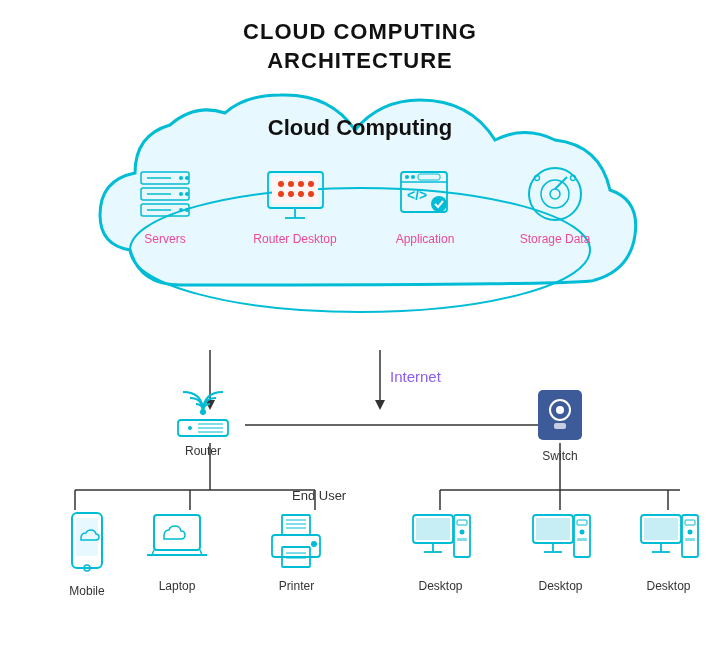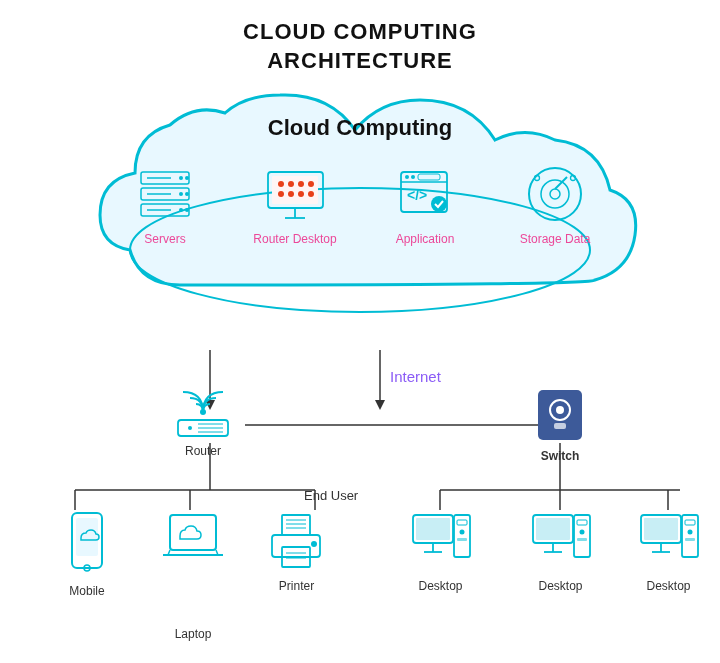--- a/index.html
+++ b/index.html
@@ -280,48 +280,48 @@
       <rect x="10" y="30" width="50" height="16" rx="3" fill="none" stroke="#00bcd4" stroke-width="1.8"></rect>
       <circle cx="22" cy="38" r="2" fill="#00bcd4"></circle>
       <line x1="30" y1="34" x2="55" y2="34" stroke="#00bcd4" stroke-width="1"></line>
       <line x1="30" y1="38" x2="55" y2="38" stroke="#00bcd4" stroke-width="1"></line>
       <line x1="30" y1="42" x2="55" y2="42" stroke="#00bcd4" stroke-width="1"></line>
     </svg>
   </div>
   <div class="dev-label">Router</div>
 </div>
 
-<div class="net-device" style="position:absolute; top:385px; left:530px;font-weight:bold;">
+<div class="net-device" style="position:absolute; top:385px; left:530px;">
   <div class="dev-icon">
     <svg width="60" height="60" viewBox="0 0 60 60" xmlns="http://www.w3.org/2000/svg">
       <rect x="8" y="5" width="44" height="50" rx="5" fill="#3d5a99"></rect>
       <circle cx="30" cy="25" r="10" fill="none" stroke="white" stroke-width="2"></circle>
       <circle cx="30" cy="25" r="4" fill="white"></circle>
       <rect x="24" y="38" width="12" height="6" rx="2" fill="white" opacity="0.7"></rect>
     </svg>
   </div>
   <div class="dev-label">Switch</div>
 </div>
 
-<div style="position:absolute; top:488px; left:304px; font-size:13px; color:#333;">End User</div>
+<div style="position:absolute; top:488px; left:292px; font-size:13px; color:#333;">End User</div>
 
 <div class="net-device" style="position:absolute; top:510px; left:48px;margin-left:14px;">
   <div class="dev-icon">
     <svg width="50" height="70" viewBox="0 0 50 70" xmlns="http://www.w3.org/2000/svg">
       <rect x="10" y="3" width="30" height="55" rx="5" fill="none" stroke="#00bcd4" stroke-width="2"></rect>
       <rect x="14" y="8" width="22" height="38" rx="2" fill="#e8f8ff"></rect>
 
       <path d="M 19 28 Q 19 23 24 23 Q 25 20 29 20 Q 33 20 34 24 Q 37 24 37 27 Q 37 30 34 30 L 19 30 Q 19 30 19 28 Z" fill="none" stroke="#00bcd4" stroke-width="1.5"></path>
       <circle cx="25" cy="58" r="3" fill="none" stroke="#00bcd4" stroke-width="1.5"></circle>
     </svg>
   </div>
   <div class="dev-label">Mobile</div>
 </div>
 
-<div class="net-device" style="position:absolute; top:510px; left:158px;gap:48px;">
+<div class="net-device" style="position:absolute; top:510px; left:142px;">
   <div class="dev-icon">
     <svg width="70" height="65" viewBox="0 0 70 65" xmlns="http://www.w3.org/2000/svg">
 
       <rect x="12" y="5" width="46" height="35" rx="3" fill="none" stroke="#00bcd4" stroke-width="2"></rect>
 
       <path d="M 22 26 Q 22 20 27 20 Q 28 16 33 16 Q 38 16 39 21 Q 43 21 43 25 Q 43 29 39 29 L 22 29 Q 22 29 22 26 Z" fill="none" stroke="#00bcd4" stroke-width="1.5"></path>
 
       <line x1="5" y1="45" x2="65" y2="45" stroke="#00bcd4" stroke-width="2"></line>
       <path d="M 12 40 L 10 45 L 60 45 L 58 40" fill="none" stroke="#00bcd4" stroke-width="1.5"></path>
     </svg>

